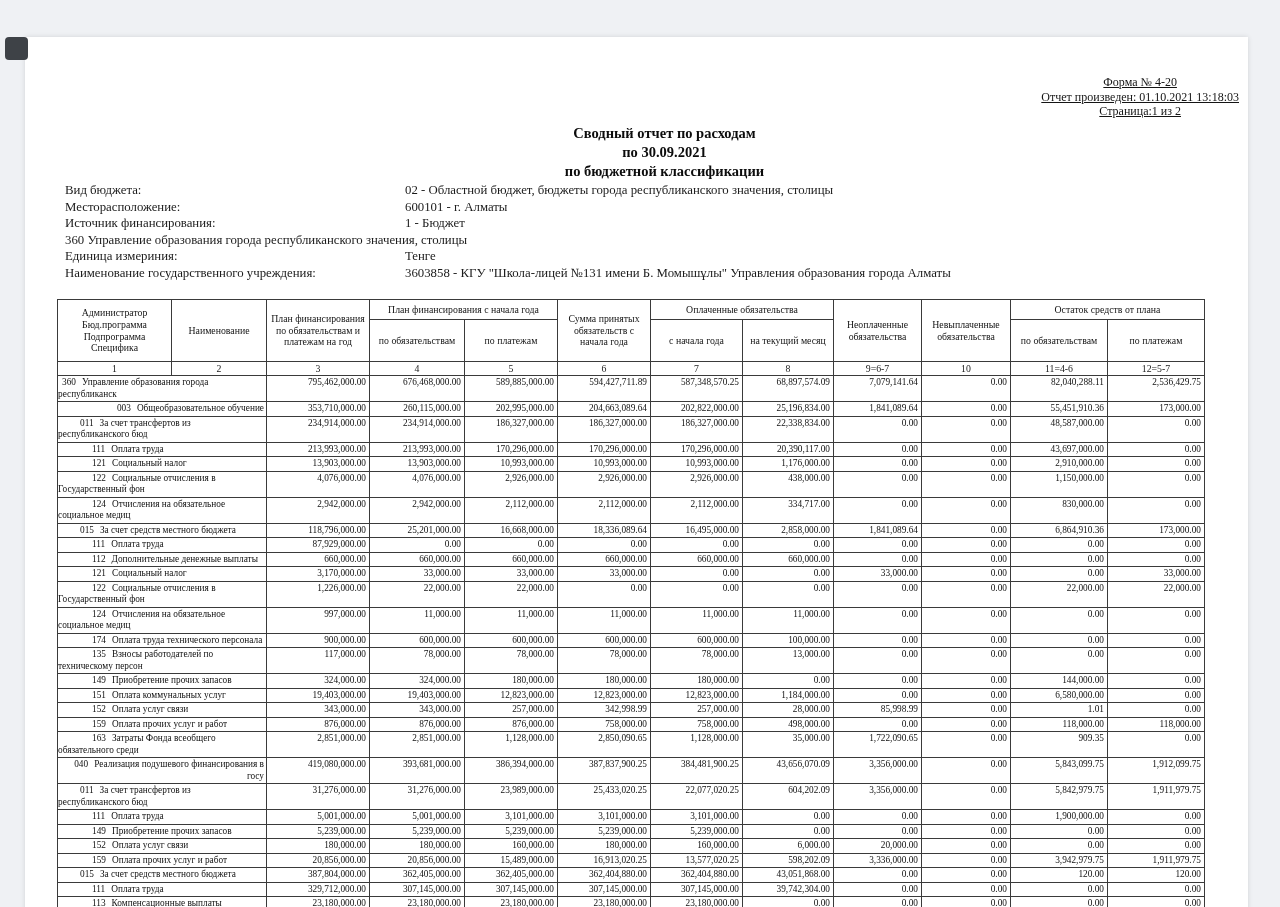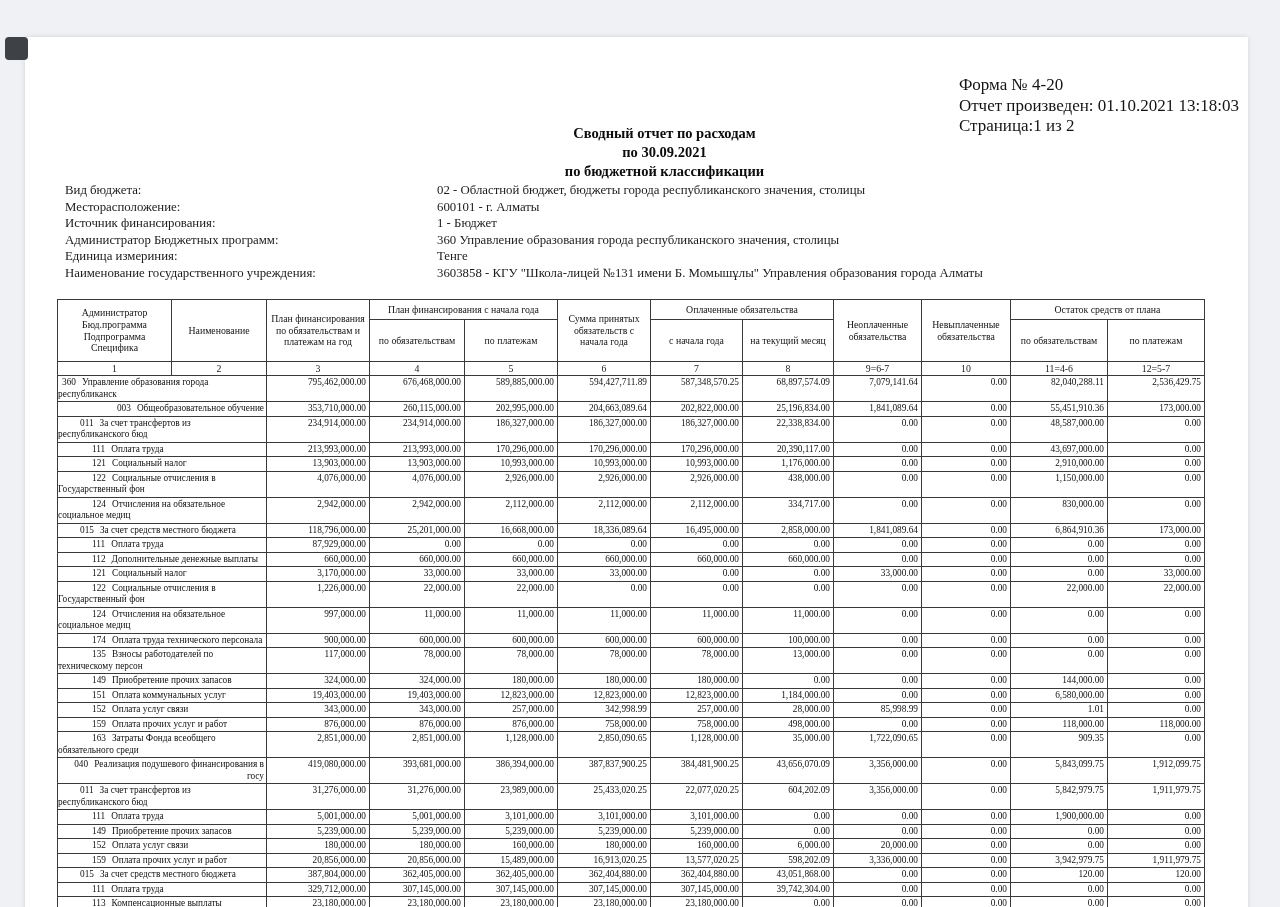--- a/index.html
+++ b/index.html
@@ -13,33 +13,33 @@
   .page{
     position:absolute;left:25px;top:37px;width:1223px;height:880px;
     background:#ffffff;
     box-shadow:0 0 5px rgba(0,0,0,0.12);
   }
   .corner-mark{
     position:absolute;left:5px;top:37px;width:23px;height:23px;
     background:#3e4247;border-radius:4px;z-index:5;
   }
   .doc-header{
-    position:absolute;top:38px;right:9px;text-align:left;
-    font-size:17px;line-height:1.22;color:#141414;
+    position:absolute;top:38px;right:9px;text-align:center;
+    font-size:12px;line-height:1.22;color:#141414;text-decoration:underline;
   }
   .doc-title{
     position:absolute;top:87px;left:0;width:100%;text-align:center;
     font-weight:bold;font-size:14.5px;line-height:1.3;color:#0c0c0c;margin-left:28px;
   }
   .meta{
     position:absolute;top:145px;left:40px;width:1165px;font-size:12.8px;
   }
   .meta-row{display:flex;line-height:16.5px;}
   .meta-label{width:340px;flex:0 0 340px;}
-  .meta-value{flex:1;margin-left:32px;}
+  .meta-value{flex:1;}
   table.report{
     position:absolute;top:262px;left:32px;width:1147px;
     border-collapse:collapse;table-layout:fixed;
     background:#fff;
   }
   table.report th, table.report td{
     border:1px solid #3a3a3a;
     font-weight:normal;
     overflow:hidden;
   }
@@ -90,21 +90,20 @@
       </div>
       <div class="meta-row">
         <div class="meta-label">Месторасположение:</div>
         <div class="meta-value">600101 - г. Алматы</div>
       </div>
       <div class="meta-row">
         <div class="meta-label">Источник финансирования:</div>
         <div class="meta-value">1 - Бюджет</div>
       </div>
       <div class="meta-row">
-        <div class="meta-label">Администратор Бюджетных программ:</div>
         <div class="meta-value">360 Управление образования города республиканского значения, столицы</div>
       </div>
       <div class="meta-row">
         <div class="meta-label">Единица измериния:</div>
         <div class="meta-value">Тенге</div>
       </div>
       <div class="meta-row">
         <div class="meta-label">Наименование государственного учреждения:</div>
         <div class="meta-value">3603858 - КГУ "Школа-лицей №131 имени Б. Момышұлы" Управления образования города Алматы</div>
       </div>

